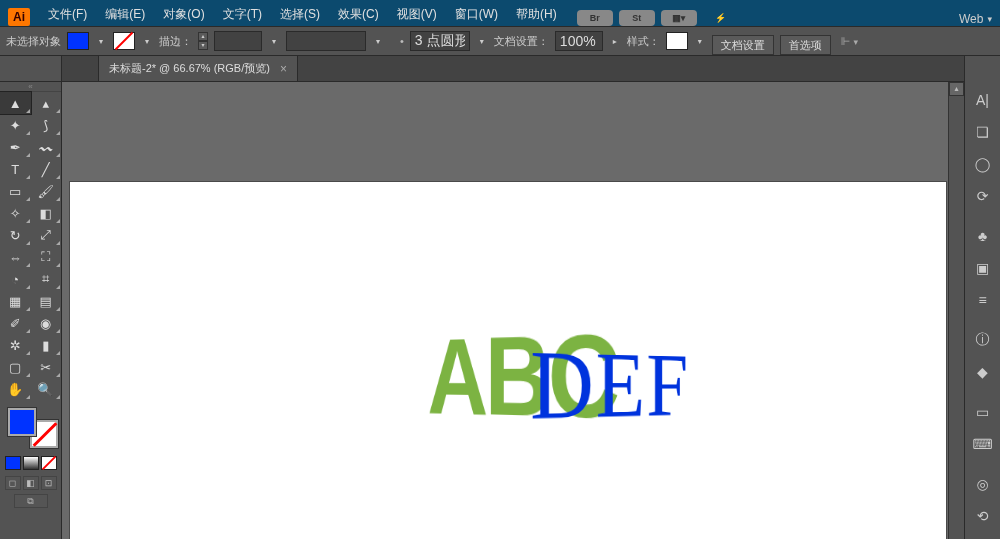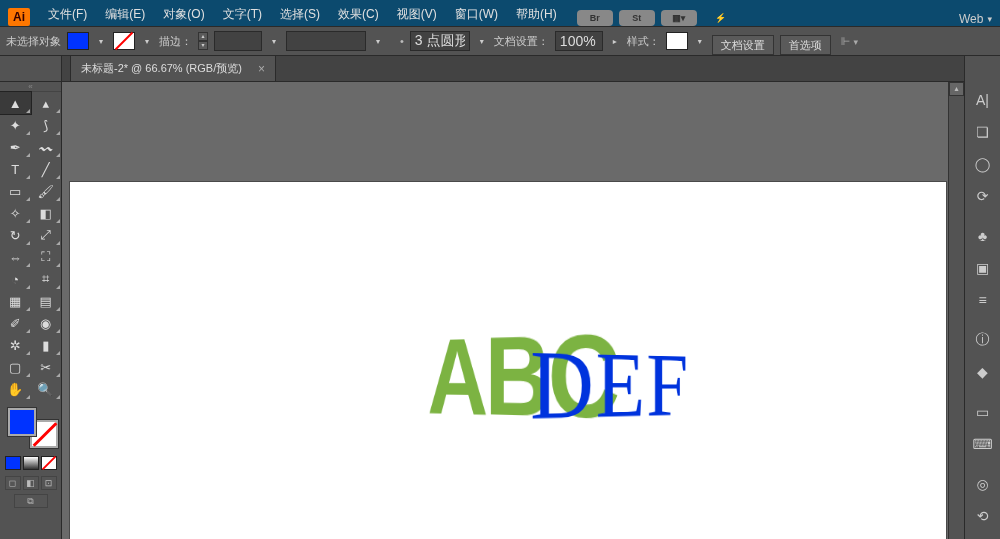--- a/index.html
+++ b/index.html
@@ -26,21 +26,21 @@
 .opt-input { background: #424242; border: 1px solid #2a2a2a; color: #ddd; height: 20px; padding: 0 4px; font-size: 14px; }
 .opt-input.w40 { width: 48px; }
 .opt-input.w60 { width: 60px; }
 .opt-input.w80 { width: 80px; }
 .opt-btn { background: #5a5a5a; border: 1px solid #333; color: #ddd; height: 20px; padding: 0 8px; font-size: 11px; margin-top: 8px; }
 .opt-spin { display: flex; flex-direction: column; }
 .opt-spin span { width: 10px; height: 9px; background: #5a5a5a; border: 1px solid #333; font-size: 6px; line-height: 7px; text-align: center; color: #ccc; }
 
 
 .tabbar { height: 26px; background: #434343; display: flex; align-items: flex-end; padding-left: 70px; border-bottom: 1px solid #2a2a2a; }
-.doc-tab { background: #535353; color: #ddd; font-size: 11px; padding: 5px 10px; border: 1px solid #2a2a2a; border-bottom: none; display: flex; align-items: center; gap: 16px; }
+.doc-tab { background: #535353; color: #ddd; font-size: 11px; padding: 5px 10px; border: 1px solid #2a2a2a; border-bottom: none; display: flex; align-items: center; gap: 10px; margin-left: 28px; }
 .tab-close { font-size: 12px; color: #aaa; }
 
 
 .workarea { position: absolute; top: 82px; left: 62px; right: 36px; bottom: 0; background: #6a6a6a; display: flex; }
 .canvas-wrap { flex: 1; position: relative; overflow: hidden; }
 .artboard { position: absolute; top: 100px; left: 8px; right: 18px; bottom: -20px; background: #fff; box-shadow: 0 0 0 1px #4a4a4a; }
 .scrollbar-v { position: absolute; right: 0; top: 0; width: 16px; height: 100%; background: #535353; border-left: 1px solid #333; }
 .scrollbar-v .arrow { height: 14px; background: #666; border: 1px solid #333; font-size: 8px; color: #bbb; text-align: center; line-height: 12px; }
 
 

